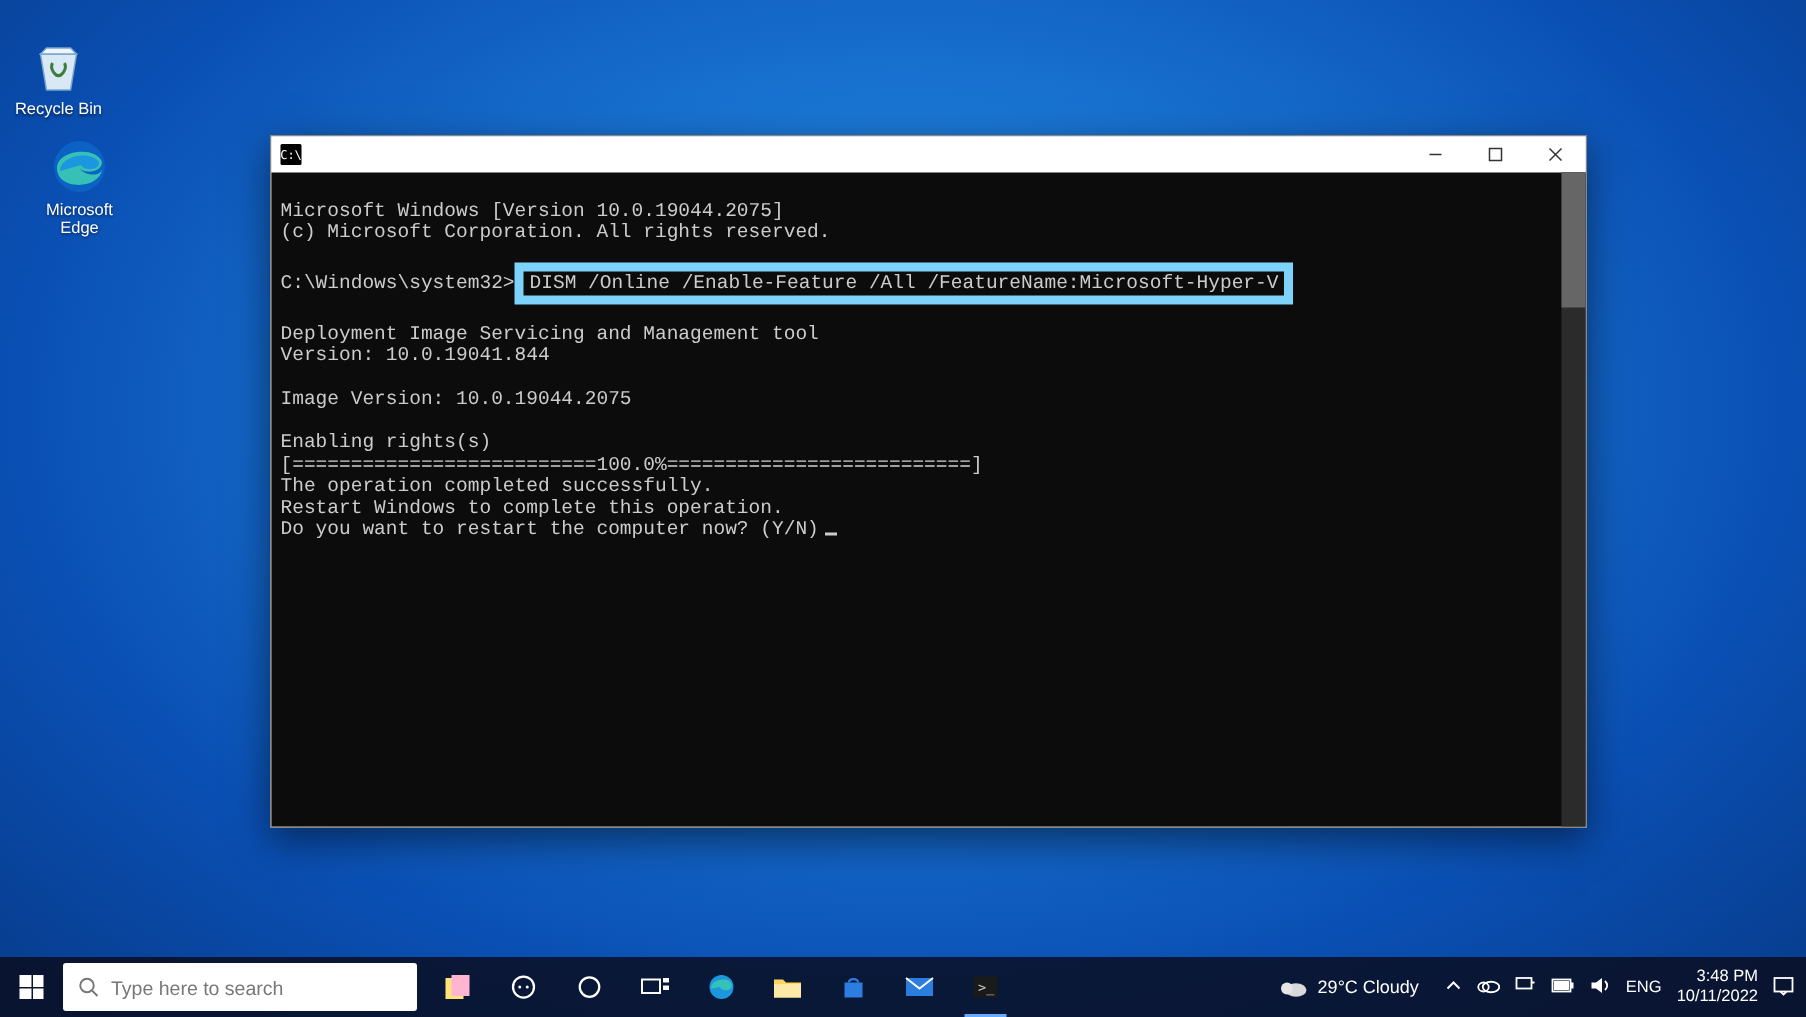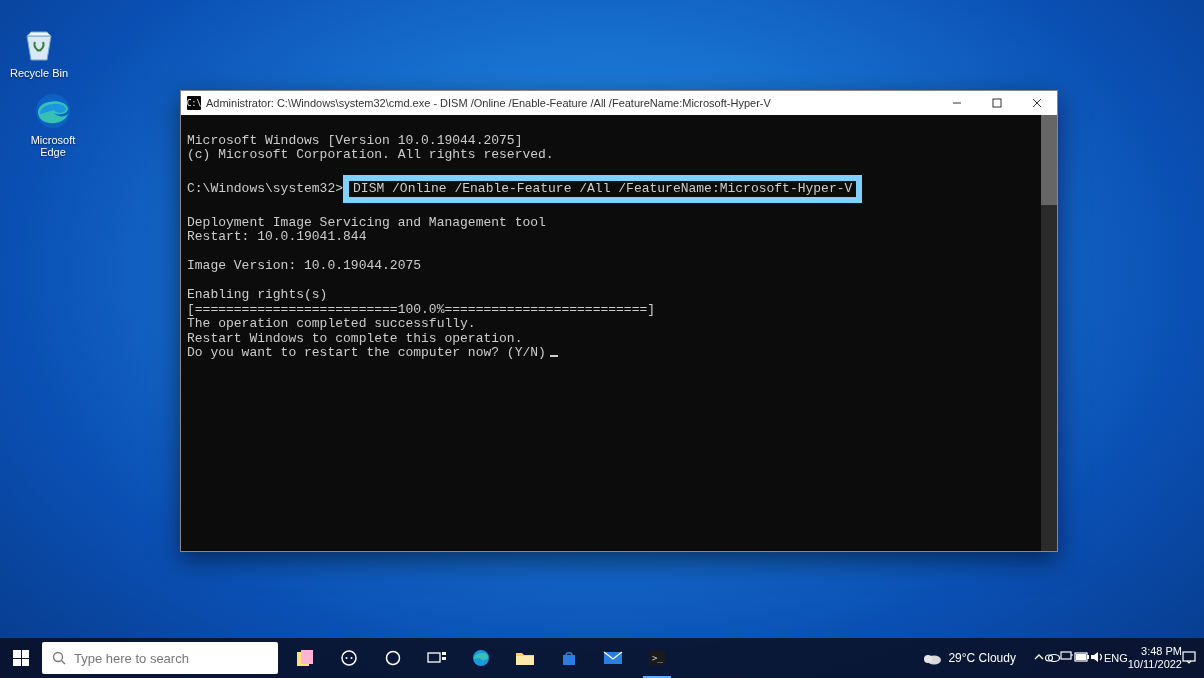--- a/index.html
+++ b/index.html
@@ -85,21 +85,21 @@
   .win-logo div{ background:#fff; }
   .search-box {
     width: 236px; height: 32px; background:#fff; color:#777; border-radius:2px;
     display:flex; align-items:center; gap:8px; padding:12px 10px; font-size:13px; margin-right:6px;
   }
   .task-apps { display:flex; align-items:center; gap:2px; height:100%; }
   .task-apps .app { width:42px; height:40px; display:flex; align-items:center; justify-content:center; font-size:18px; color:#fff; }
   .task-apps .app.active::after{content:"";position:absolute;bottom:0;width:28px;height:2px;background:#66aaff;}
   .task-apps .app{position:relative;}
   .spacer { flex:1; }
-  .tray { display:flex; align-items:center; padding:0 8px; font-size:11px; color:#fff; }
+  .tray { display:flex; align-items:center; gap:10px; padding:0 8px; font-size:11px; color:#fff; }
   .tray .clock { text-align:right; line-height:1.15; }
   .weather { display:flex; align-items:center; gap:6px; margin-right:10px; font-size:12px;text-align:right;}
 </style>
 </head>
 <body>
 
 <div class="desktop-icon" style="left:4px;top:23px;">
   <div class="glyph">
     <svg width="40" height="40" viewBox="0 0 40 40">
       <path d="M8 12 L32 12 L28 36 L12 36 Z" fill="#d9e8f5" stroke="#7aa7cc" stroke-width="1"></path>
@@ -119,21 +119,20 @@
     </svg>
   </div>
   <div class="lbl">Microsoft
 Edge</div>
 </div>
 
 <div class="cmd-window">
   <div class="titlebar">
     <div class="left">
       <span class="wicon">C:\</span>
-      <span>Administrator: C:\Windows\system32\cmd.exe - DISM  /Online /Enable-Feature /All /FeatureName:Microsoft-Hyper-V</span>
     </div>
     <div class="btns">
       <div class="btn">
         <svg width="10" height="10">
             <line x1="1" y1="5" x2="9" y2="5" stroke="#333" stroke-width="1"></line>
           </svg>
       </div>
       <div class="btn">
         <svg width="10" height="10">
             <rect x="1" y="1" width="8" height="8" fill="none" stroke="#333" stroke-width="1"></rect>
@@ -147,21 +146,21 @@
       </div>
     </div>
   </div>
   <div class="term">
 <span>Microsoft Windows [Version 10.0.19044.2075]</span>
 <span>(c) Microsoft Corporation. All rights reserved.</span>
 <span></span>
 <span>C:\Windows\system32&gt;</span><span class="hl">DISM /Online /Enable-Feature /All /FeatureName:Microsoft-Hyper-V</span>
 <span></span>
 <span>Deployment Image Servicing and Management tool</span>
-<span>Restart: 10.0.19041.844</span>
+<span>Version: 10.0.19041.844</span>
 <span></span>
 <span>Image Version: 10.0.19044.2075</span>
 <span></span>
 <span>Enabling rights(s)</span>
 <span>[==========================100.0%==========================]</span>
 <span>The operation completed successfully.</span>
 <span>Restart Windows to complete this operation.</span>
 <span>Do you want to restart the computer now? (Y/N)</span><span class="cursor"></span>
     <div class="scroll"><div class="thumb"></div></div>
   </div>

